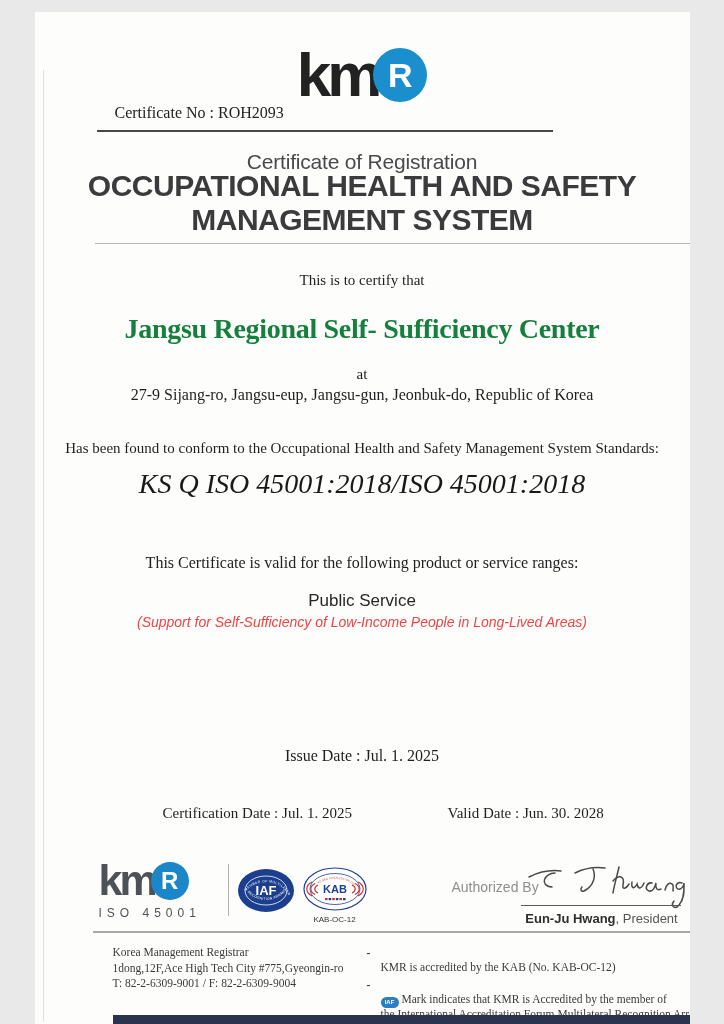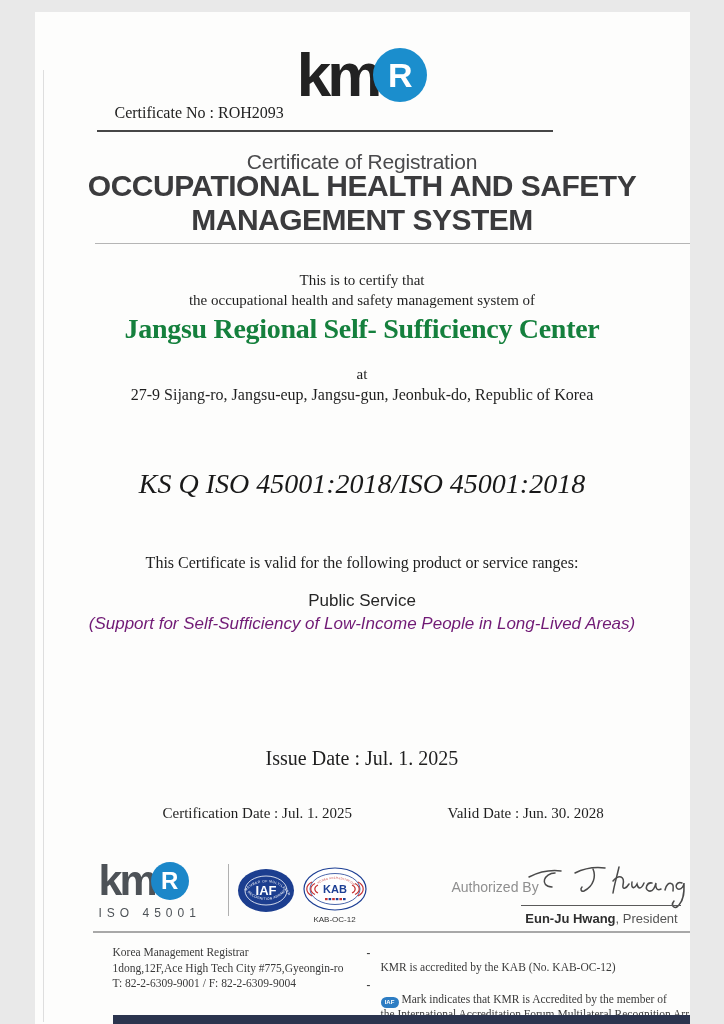--- a/index.html
+++ b/index.html
@@ -34,23 +34,23 @@
 
   .certify1{ top:260px; font-size:15px; }
   .certify2{ top:280px; font-size:15px; }
   .company{ top:301px; font-family:Liberation Serif, serif; font-weight:bold; font-size:28px; color:#15803d; letter-spacing:-0.3px; }
   .at-word{ top:354px; font-size:15px; }
   .address{ top:374px; font-size:16px; }
   .conform{ top:428px; font-size:15px; }
   .standard{ top:456px; font-size:28px; font-style:italic; color:#191919; }
   .valid-for{ top:542px; font-size:16px; }
   .scope1{ top:579px; font-family:"Liberation Sans", sans-serif; font-size:17px; color:#262626; }
-  .scope2{ top:602px; font-family:"Liberation Sans", sans-serif; font-style:italic; font-size:17px; color:#701a75; }
-
-  .issue-date{ top:735px; font-size:20px; }
+  .scope2{ top:602px; font-family:"Liberation Sans", sans-serif; font-style:italic; font-size:14px; color:#ef4444; }
+
+  .issue-date{ top:735px; font-size:16px; }
   .cert-date{ top:793px; left:128px; font-size:15px; }
   .valid-date{ top:793px; left:413px; font-size:15px; }
 
   
   .b-logo{ top:850px; left:64px; }
   .b-logo-row{ display:flex; align-items:flex-end; }
   .b-km{ font-family:"Liberation Sans", sans-serif; font-weight:bold; font-size:43px; line-height:0.78; letter-spacing:-3px; color:#4d5257; margin-bottom:2px; }
   .b-circle{ width:38px; height:38px; border-radius:50%; background:#1b87c9; margin-left:-4px; display:flex; align-items:center; justify-content:center; }
   .b-circle span{ font-family:"Liberation Sans", sans-serif; font-weight:bold; font-size:24px; color:#fff; line-height:1; }
   .b-iso{ font-family:"Liberation Sans", sans-serif; font-size:12px; letter-spacing:5px; color:#4d5257; margin-top:6px; }
@@ -90,24 +90,24 @@
   <div class="abs cert-no">Certificate No : ROH2093</div>
 
   <div class="abs rule1"></div>
 
   <div class="abs center subtitle">Certificate of Registration</div>
   <div class="abs center title1">OCCUPATIONAL HEALTH AND SAFETY</div>
   <div class="abs center title2">MANAGEMENT SYSTEM</div>
   <div class="abs rule2"></div>
 
   <div class="abs center certify1 serif">This is to certify that</div>
-  <div class="abs center certify2 serif">the occupational health and safety management system of</div>
   <div class="abs center company">Jangsu Regional Self- Sufficiency Center</div>
   <div class="abs center at-word serif">at</div>
   <div class="abs center address serif">27-9 Sijang-ro, Jangsu-eup, Jangsu-gun, Jeonbuk-do, Republic of Korea</div>
+  <div class="abs center conform serif">Has been found to conform to the Occupational Health and Safety Management System Standards:</div>
   <div class="abs center standard serif">KS Q ISO 45001:2018/ISO 45001:2018</div>
   <div class="abs center valid-for serif">This Certificate is valid for the following product or service ranges:</div>
   <div class="abs center scope1">Public Service</div>
   <div class="abs center scope2">(Support for Self-Sufficiency of Low-Income People in Long-Lived Areas)</div>
 
   <div class="abs center issue-date serif">Issue Date : Jul. 1. 2025</div>
   <div class="abs cert-date serif">Certification Date : Jul. 1. 2025</div>
   <div class="abs valid-date serif">Valid Date : Jun. 30. 2028</div>
 
   <div class="abs b-logo">

